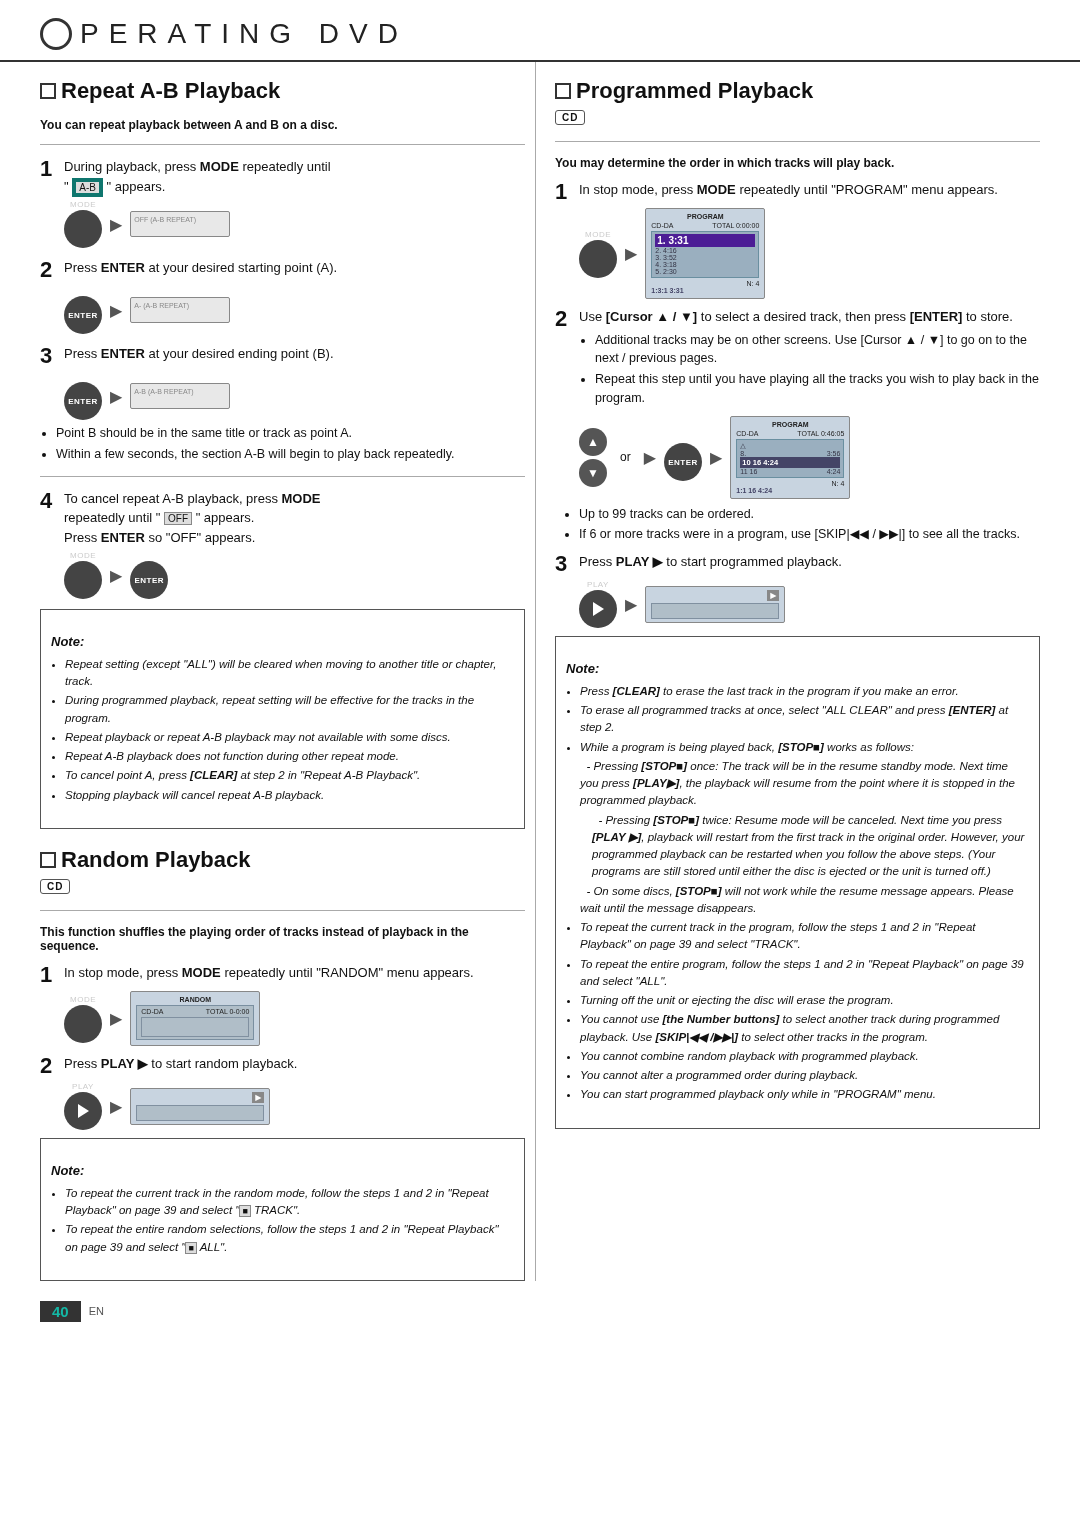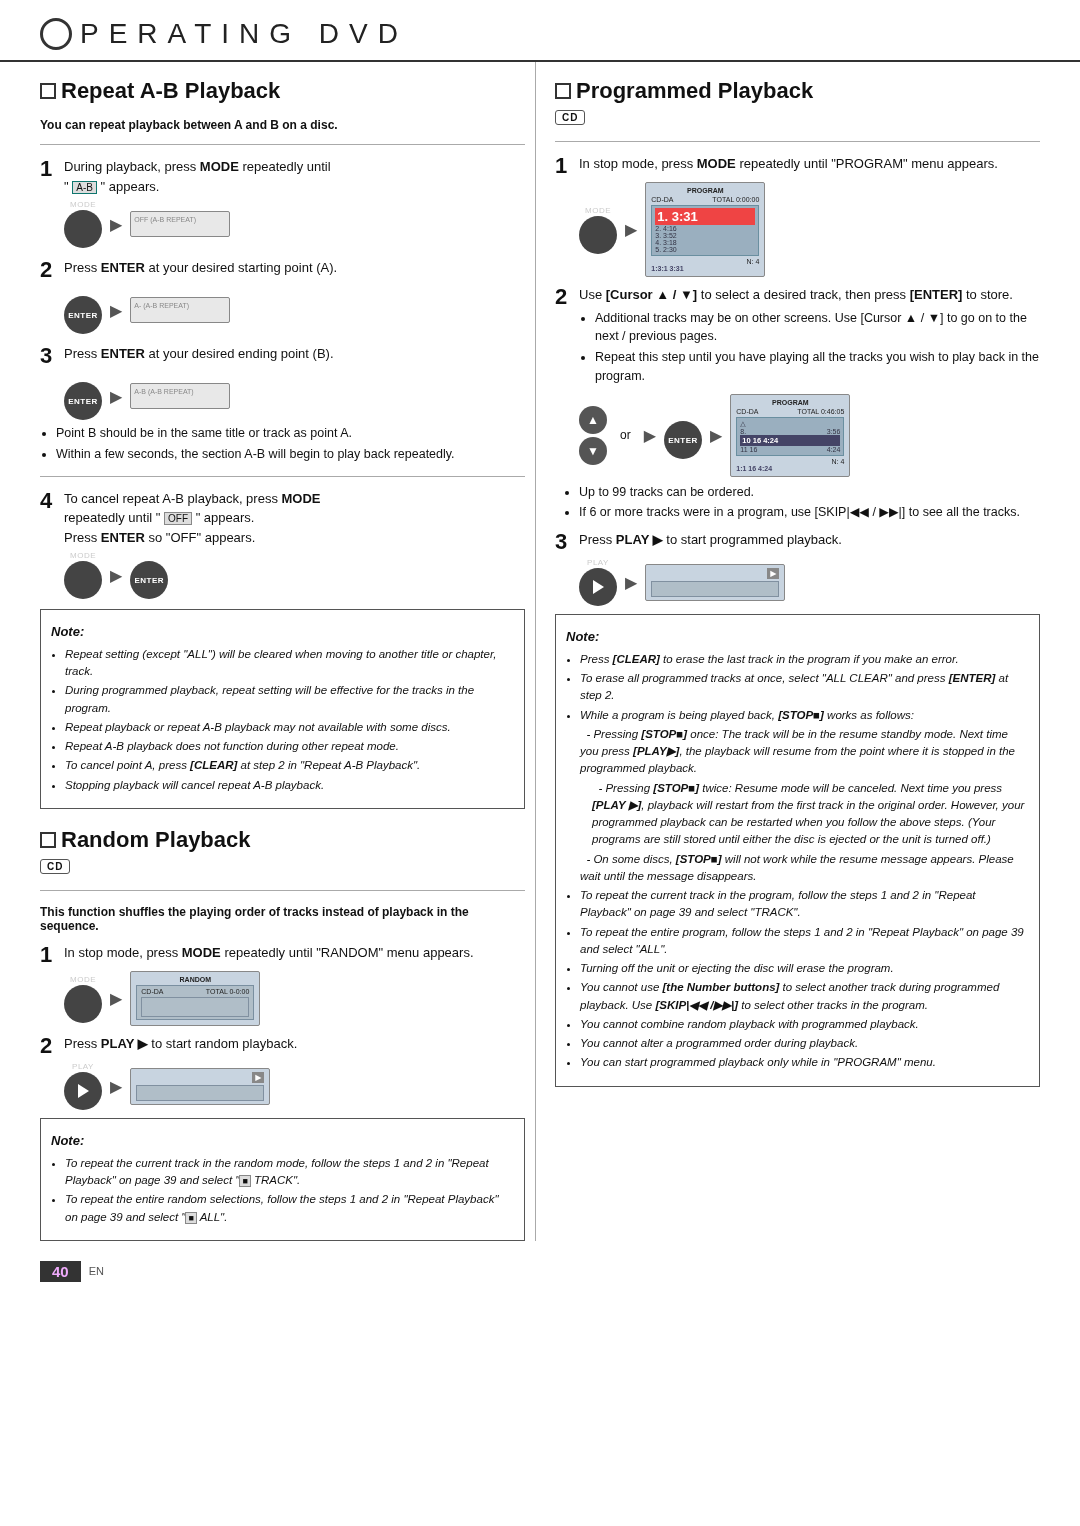--- a/index.html
+++ b/index.html
@@ -149,21 +149,21 @@
       margin-left: 16px;
       font-size: 12.5px;
       line-height: 1.5;
     }
     .bullet-list li {
       list-style: disc;
       margin-bottom: 2px;
     }
     .note-box {
       border: 1px solid #555;
-      padding: 12px 10px;
+      padding: 22px 10px;
       margin-top: 10px;
       font-size: 11.5px;
       line-height: 1.5;
     }
     .note-title {
       font-style: italic;
       font-weight: bold;
       font-size: 13px;
       margin-bottom: 4px;
     }
@@ -176,21 +176,21 @@
       font-style: italic;
     }
     .page-footer {
       display: flex;
       align-items: center;
       padding: 10px 40px;
       margin-top: 10px;
     }
     .page-num-box {
       background: #333;
-      color: #f0abfc;
+      color: #14b8a6;
       font-size: 15px;
       font-weight: bold;
       padding: 2px 12px;
       margin-right: 8px;
     }
     .en-label {
       font-size: 11px;
       color: #555;
     }
     .mode-label {
@@ -296,21 +296,21 @@
         <span class="checkbox-sq"></span>
         <span>Repeat A-B Playback</span>
       </div>
       <div class="subtitle-bold">You can repeat playback between A and B on a disc.</div>
       <hr class="divider">
 
       <div class="step-row">
         <span class="step-num">1</span>
         <span class="step-text">
           During playback, press <b>MODE</b> repeatedly until<br>
-          "&nbsp;<span style="border:1px solid #0f766e;background:#ddd;padding:0 3px;font-size:10px;">A-B</span>&nbsp;" appears.
+          "&nbsp;<span style="border:4px solid #0f766e;background:#ddd;padding:0 3px;font-size:10px;">A-B</span>&nbsp;" appears.
         </span>
       </div>
       <div class="step-visual">
         <div class="btn-wrap">
           <span class="mode-label">MODE</span>
           <div class="btn-oval btn-mode" style="background:#444;"></div>
         </div>
         <span class="arrow-right">▶</span>
         <div class="screen-box" style="min-width:100px;min-height:26px;font-size:8px;padding:3px;">
           <span style="font-size:7px;color:#888;">OFF (A-B REPEAT)</span>
@@ -457,41 +457,42 @@
 
     <div>
       <div class="section-title">
         <span class="checkbox-sq"></span>
         <span>Programmed Playback</span>
       </div>
       <div style="margin-bottom:4px;">
         <span class="cd-badge">CD</span>
       </div>
       <hr class="divider">
+      <div class="subtitle-bold">You may determine the order in which tracks will play back.</div>
 
       <div class="step-row">
         <span class="step-num">1</span>
         <span class="step-text">
           In stop mode, press <b>MODE</b> repeatedly until "PROGRAM" menu appears.
         </span>
       </div>
       <div class="step-visual">
         <div class="btn-wrap">
           <span class="mode-label">MODE</span>
           <div class="btn-oval btn-mode" style="background:#444;"></div>
         </div>
         <span class="arrow-right">▶</span>
         <div class="screen-playback">
           <div style="font-size:7px;font-weight:bold;text-align:center;margin-bottom:2px;">PROGRAM</div>
           <div style="font-size:7px;display:flex;justify-content:space-between;">
             <span>CD-DA</span>
               <span>TOTAL 0:00:00</span>
           </div>
           <div style="background:#9aafbf;border:1px solid #6a8fa0;padding:2px 3px;margin-top:2px;">
-            <div style="font-size:13px;font-weight:bold;color:#fff;background:#ef4444;padding:1px 2px;">1. 3:31</div>
+            <div style="font-size:10px;font-weight:bold;color:#fff;background:#4c1d95;padding:1px 2px;">1. 3:31</div>
             <div style="font-size:7px;color:#334;">2. 4:16</div>
             <div style="font-size:7px;color:#334;">3. 3:52</div>
             <div style="font-size:7px;color:#334;">4. 3:18</div>
             <div style="font-size:7px;color:#334;">5. 2:30</div>
           </div>
           <div style="font-size:7px;margin-top:2px;text-align:right;">N: 4</div>
           <div style="font-size:7px;color:#446;font-weight:bold;">1:3:1  3:31</div>
         </div>
       </div>
 

